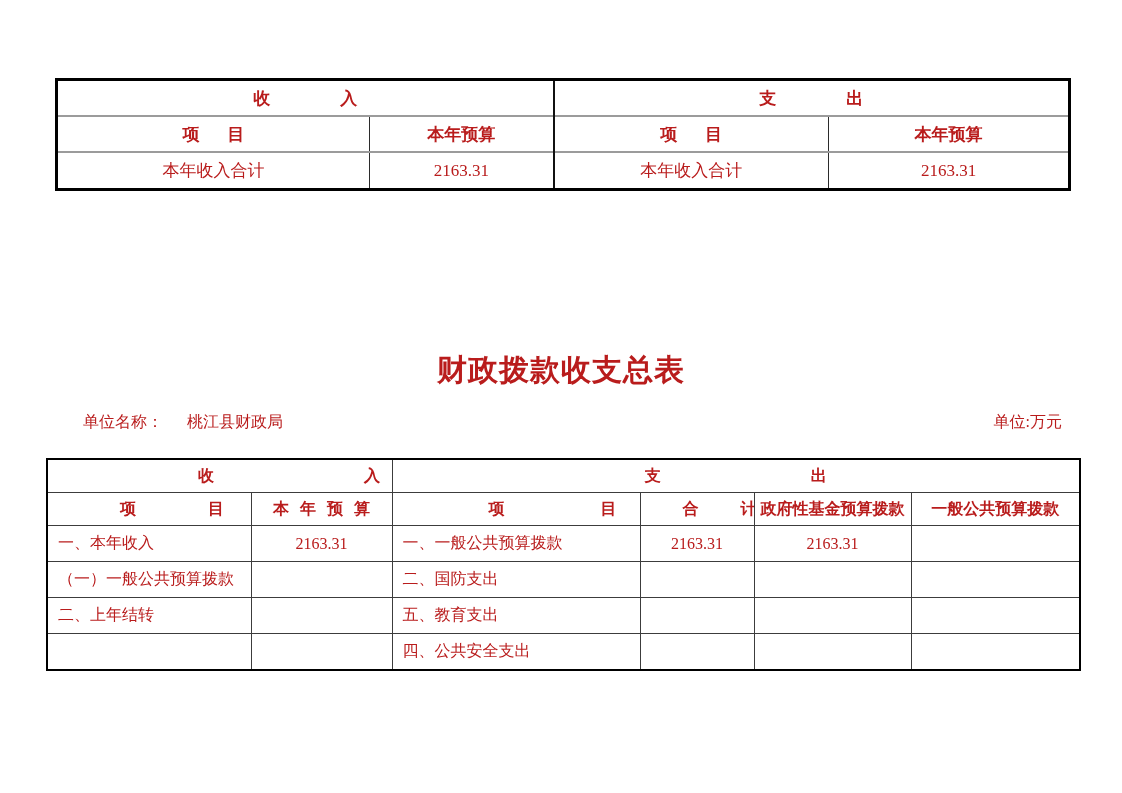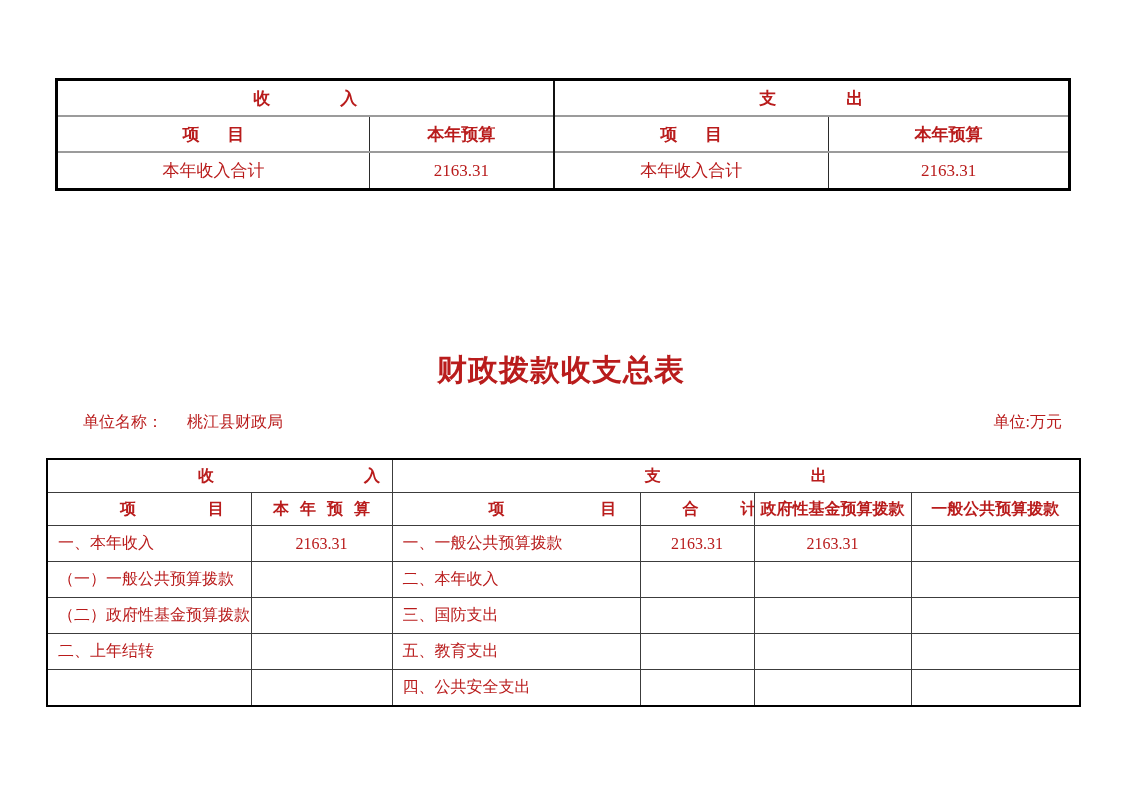--- a/index.html
+++ b/index.html
@@ -152,29 +152,21 @@
       <td class="item">一、本年收入</td>
       <td class="num">2163.31</td>
       <td class="item">一、一般公共预算拨款</td>
       <td class="num">2163.31</td>
       <td class="num">2163.31</td>
       <td class="num"></td>
     </tr>
     <tr class="drow">
       <td class="item">（一）一般公共预算拨款</td>
       <td class="num"></td>
-      <td class="item">二、本年收入</td>
-      <td class="num"></td>
-      <td class="num"></td>
-      <td class="num"></td>
-    </tr>
-    <tr class="drow">
-      <td class="item">（二）政府性基金预算拨款</td>
-      <td class="num"></td>
-      <td class="item">三、国防支出</td>
+      <td class="item">二、国防支出</td>
       <td class="num"></td>
       <td class="num"></td>
       <td class="num"></td>
     </tr>
     <tr class="drow">
       <td class="item">二、上年结转</td>
       <td class="num"></td>
       <td class="item">五、教育支出</td>
       <td class="num"></td>
       <td class="num"></td>

